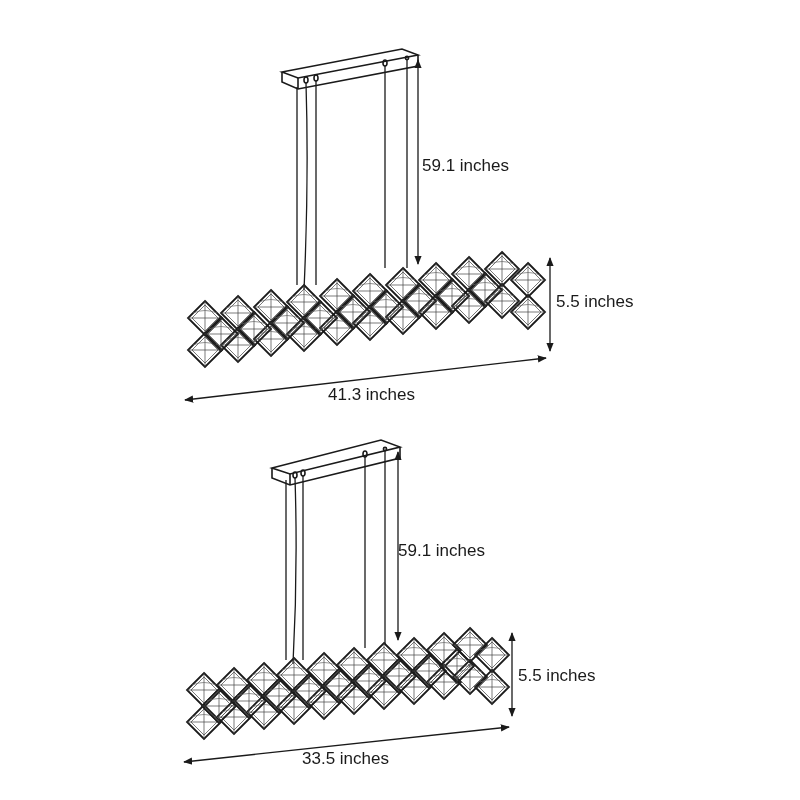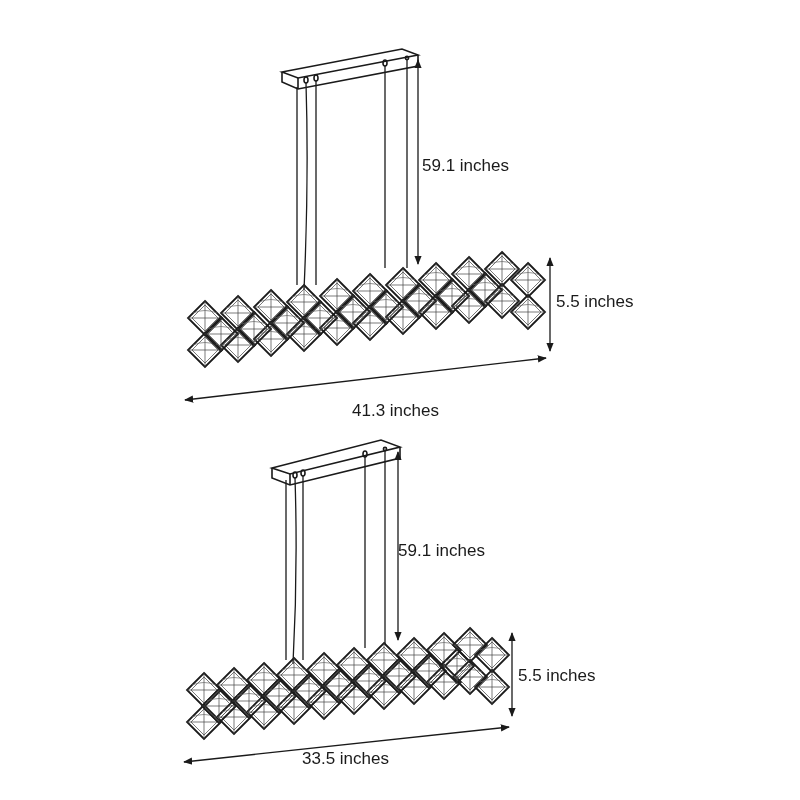--- a/index.html
+++ b/index.html
@@ -134,17 +134,17 @@
         <use href="#crystal" x="457" y="666"></use>
     </g>
     <line x1="398" y1="452" x2="398" y2="640" stroke="#1a1a1a" stroke-width="1.3" marker-start="url(#ah)" marker-end="url(#ah)"></line>
     <line x1="512" y1="633" x2="512" y2="716" stroke="#1a1a1a" stroke-width="1.3" marker-start="url(#ah)" marker-end="url(#ah)"></line>
     <line x1="184" y1="762" x2="509" y2="727" stroke="#1a1a1a" stroke-width="1.3" marker-start="url(#ah)" marker-end="url(#ah)"></line>
   </g>
 </svg>
 
 <div class="label" style="left:422px; top:156px;">59.1 inches</div>
 <div class="label" style="left:556px; top:292px;">5.5 inches</div>
-<div class="label" style="left:328px; top:401px;margin-left:24px;">41.3 inches</div>
+<div class="label" style="left:328px; top:385px;">41.3 inches</div>
 
 <div class="label" style="left:398px; top:541px;">59.1 inches</div>
 <div class="label" style="left:518px; top:666px;">5.5 inches</div>
 <div class="label" style="left:302px; top:749px;">33.5 inches</div>
 
 </body></html>

